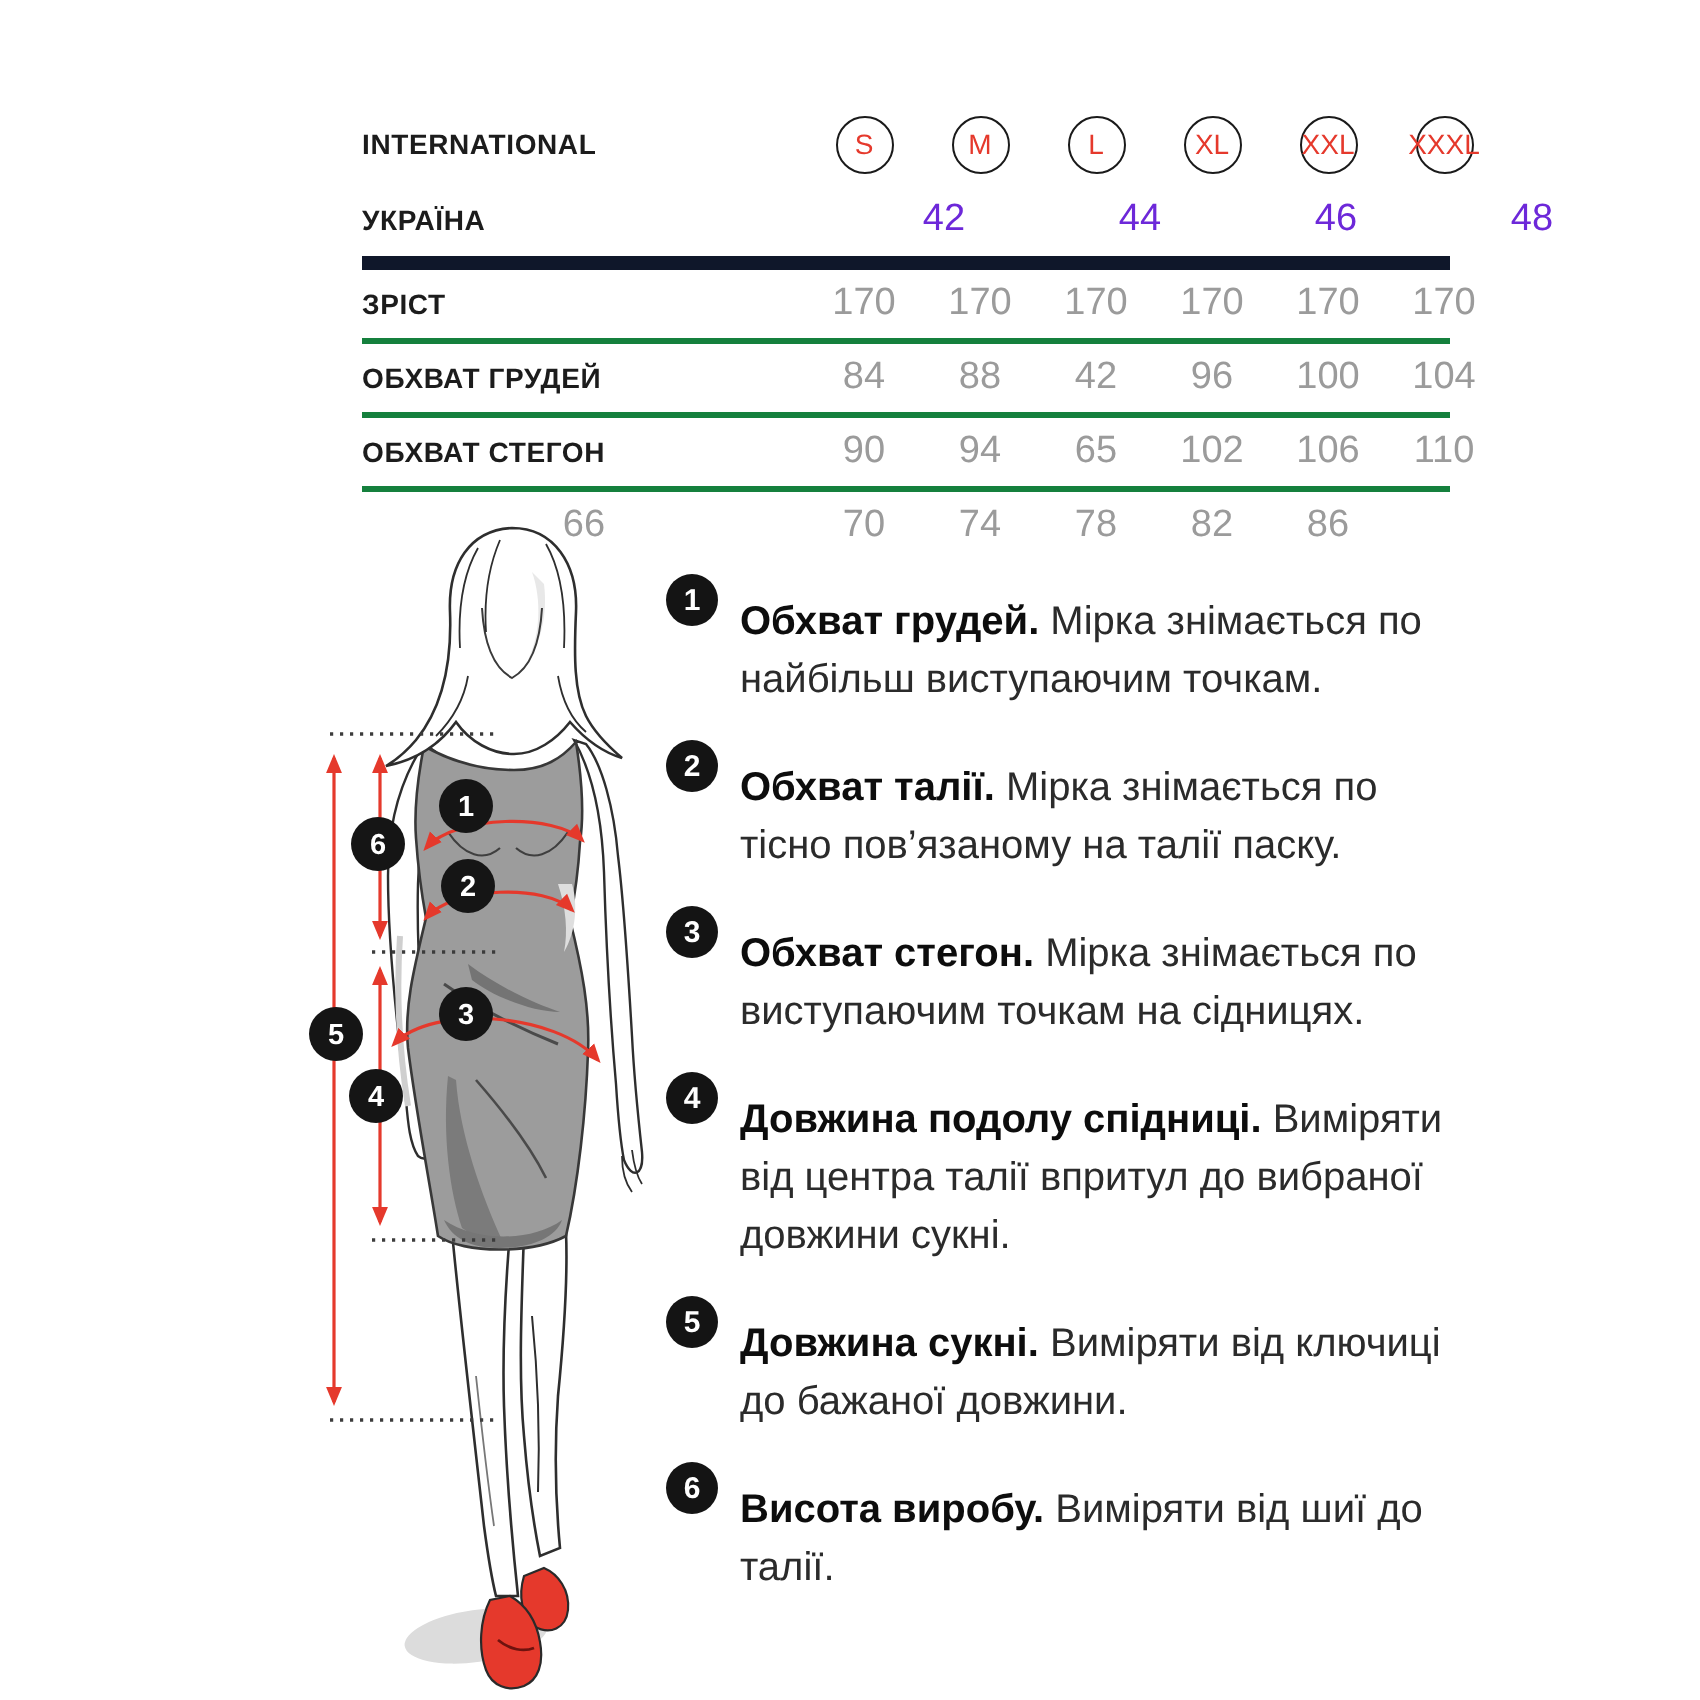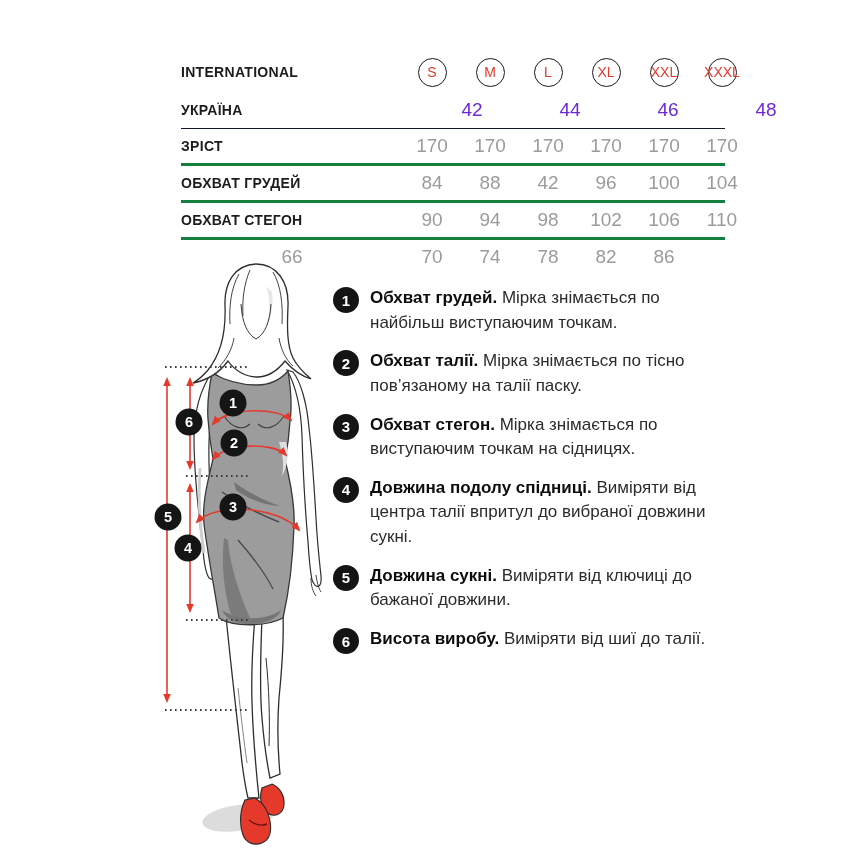--- a/index.html
+++ b/index.html
@@ -10,42 +10,42 @@
   .page-title {
     position:absolute; left:155px; top:13px;
     font-size:25px; font-weight:500; color:#1f1f1f; letter-spacing:0.4px;
   }
   
   .size-table { position:absolute; left:155px; top:52px; width:570px; }
   .trow { display:grid; grid-template-columns:222px repeat(6,58px); align-items:center;margin-left:26px; }
   .row-international { height:40px; }
   .row-ukraine { height:36px;gap:40px; }
   .row-data { height:34px; border-top:3px solid #15803d; }
-  .row-data.first-data { border-top:1px solid #0f172a; }
+  .row-data.first-data { border-top:7px solid #0f172a; }
   .tlabel { font-size:14px; font-weight:700; color:#1c1c1c; letter-spacing:0.3px; }
   .tcell { text-align:center; font-size:19px; color:#9b9b9b; }
   .row-ukraine .tcell { color:#6d28d9; }
   .row-international .tcell { display:flex; justify-content:center; }
   .size-circle {
     width:29px; height:29px; border:1.7px solid #1a1a1a; border-radius:50%;
     display:flex; align-items:center; justify-content:center;
     color:#e5392c; font-size:14px; white-space:nowrap; box-sizing:border-box;
   }
   
   .measure-list {
     position:absolute; left:333px; top:286px; width:398px;
     display:flex; flex-direction:column; gap:14px;
   }
   .mitem { display:flex; gap:11px; }
   .mnum {
     flex:0 0 26px; width:26px; height:26px; border-radius:50%;
     background:#141414; color:#ffffff; font-size:15px; font-weight:700;
     display:flex; align-items:center; justify-content:center; margin-top:1px;
   }
-  .mtext { font-size:17px; line-height:1.45; color:#2b2b2b; }
+  .mtext { font-size:20px; line-height:1.45; color:#2b2b2b;margin-top:11px; }
   .mtext b { color:#0d0d0d; }
   
   .figure-wrap { position:absolute; left:138px; top:258px; width:215px; height:592px; }
 </style>
 </head>
 <body>
 
 <div class="page">
 
 
@@ -95,21 +95,21 @@
         <div class="tcell">88</div>
         <div class="tcell">42</div>
         <div class="tcell">96</div>
         <div class="tcell">100</div>
         <div class="tcell">104</div>
       </div>
       <div class="trow row-data">
         <div class="tlabel">ОБХВАТ СТЕГОН</div>
         <div class="tcell">90</div>
         <div class="tcell">94</div>
-        <div class="tcell">98</div>
+        <div class="tcell">65</div>
         <div class="tcell">102</div>
         <div class="tcell">106</div>
         <div class="tcell">110</div>
       </div>
       <div class="trow row-data">
         <div class="tcell">66</div>
         <div class="tcell">70</div>
         <div class="tcell">74</div>
         <div class="tcell">78</div>
         <div class="tcell">82</div>

